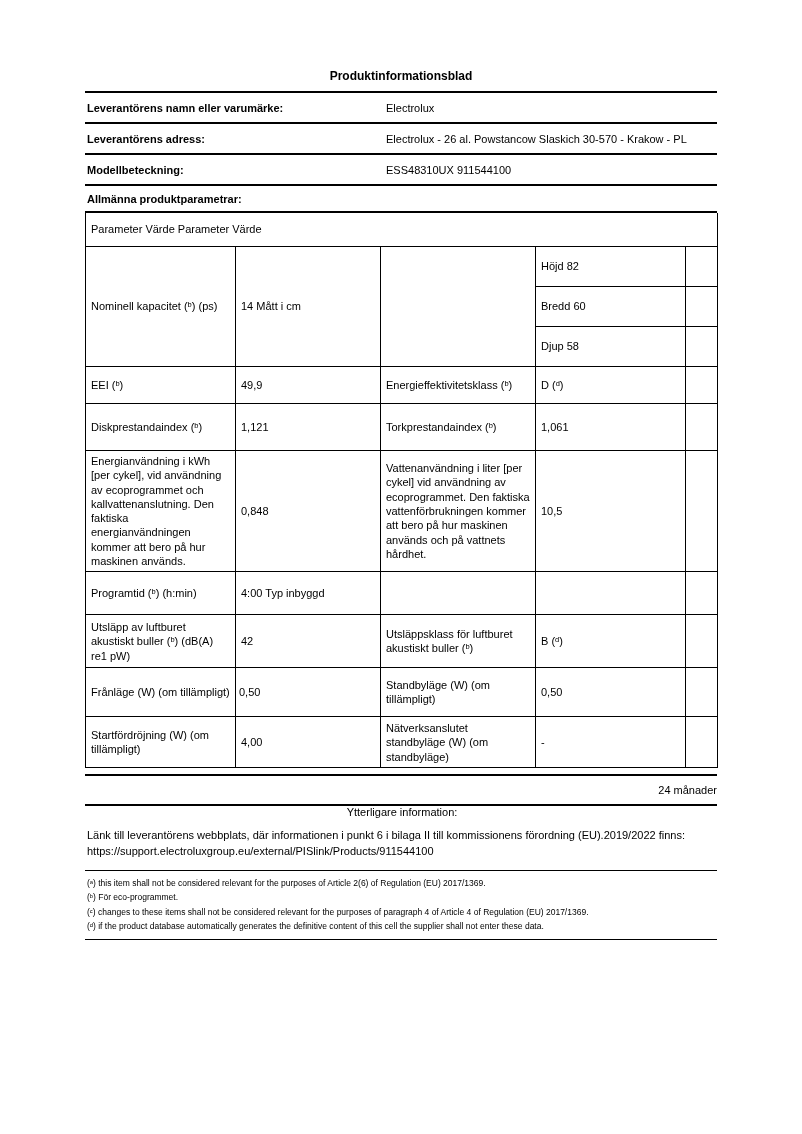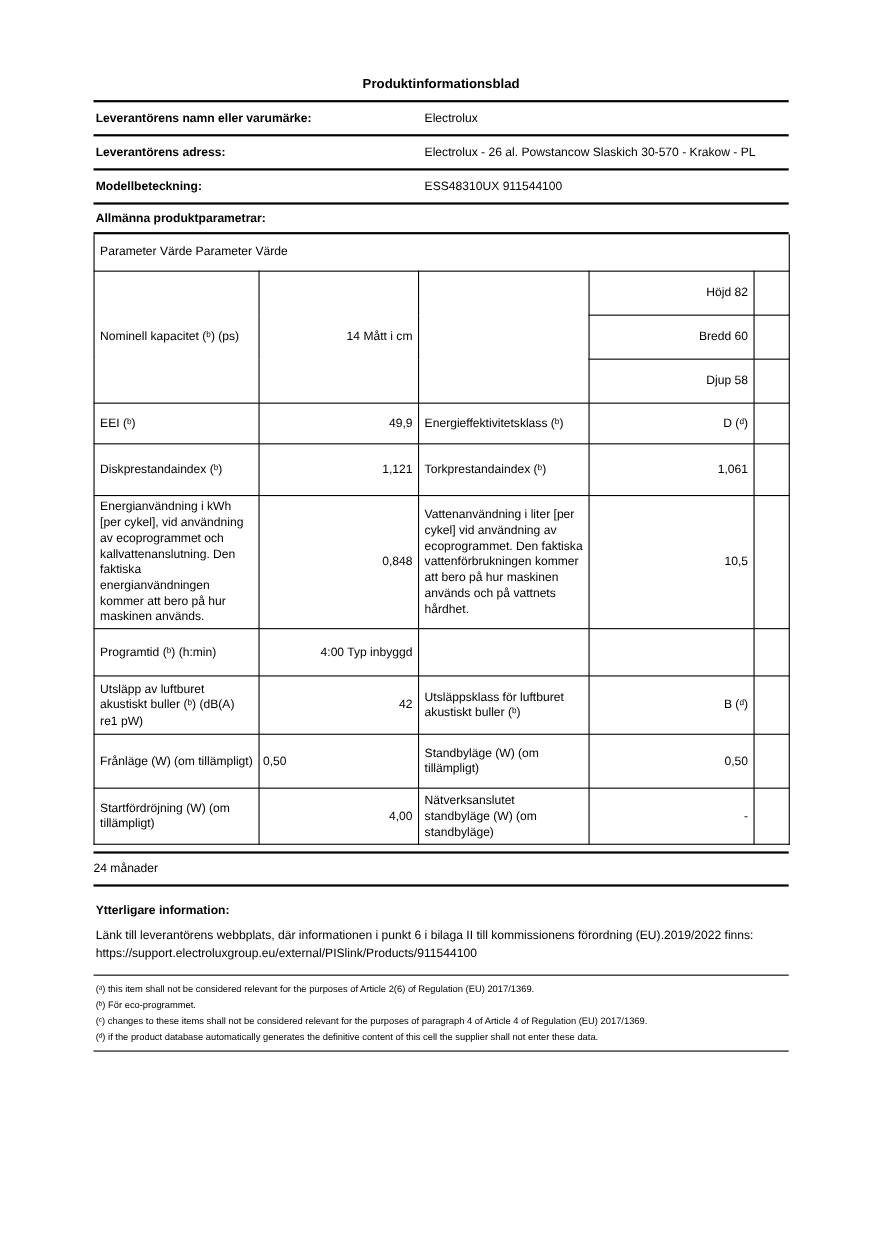--- a/index.html
+++ b/index.html
@@ -30,42 +30,42 @@
   .param-table td {
     border: 1px solid #000;
     font-size: 11px;
     line-height: 1.3;
     vertical-align: middle;
     padding: 3px 5px;
     word-wrap: break-word;
   }
   .param-table tr.first td { border-top: none; }
   .param-table td.param { text-align: left; }
-  .param-table td.value { text-align: right; }
+  .param-table td.value { text-align: left; }
   .param-table td.value-left { text-align: left; padding-left: 3px; }
   tr.r-header td { height: 27px; }
   tr.r-cap td { height: 33px; }
   tr.r-eei td { height: 30px; }
   tr.r-disk td { height: 40px; }
   tr.r-energy td { height: 112px; }
   tr.r-prog td { height: 36px; }
   tr.r-noise td { height: 46px; }
   tr.r-off td { height: 42px; }
   tr.r-delay td { height: 44px; }
 
   .guarantee-row {
     display: flex; align-items: center;
     margin-top: 6px; min-height: 24px;
     border-top: 2px solid #000; border-bottom: 2px solid #000;
     padding: 2px 0;
   }
   .guarantee-label { flex: 0 0 310px; white-space: nowrap; font-weight: bold; font-size: 11px; padding-left: 2px; }
-  .guarantee-value { flex: 1; text-align: left; font-size: 11px; }
-
-  .more-info-heading { margin-top: 16px; font-weight: bold; font-size: 11px; padding-left: 2px; }
+  .guarantee-value { flex: 1; text-align: right; font-size: 11px; }
+
+  .more-info-heading { font-weight: normal; font-size: 11px; padding-left: 2px; text-align: center; }
   .link-para { margin-top: 10px; font-size: 11px; line-height: 1.4; padding-left: 2px; }
   .link-para a { color: #000000; text-decoration: none; }
 
   .footnotes {
     margin-top: 9px;
     border-top: 1px solid #000;
     border-bottom: 1px solid #000;
     padding: 4px 2px 5px 2px;
   }
   .footnote { font-size: 8.5px; line-height: 1.45; margin: 2px 0; }

